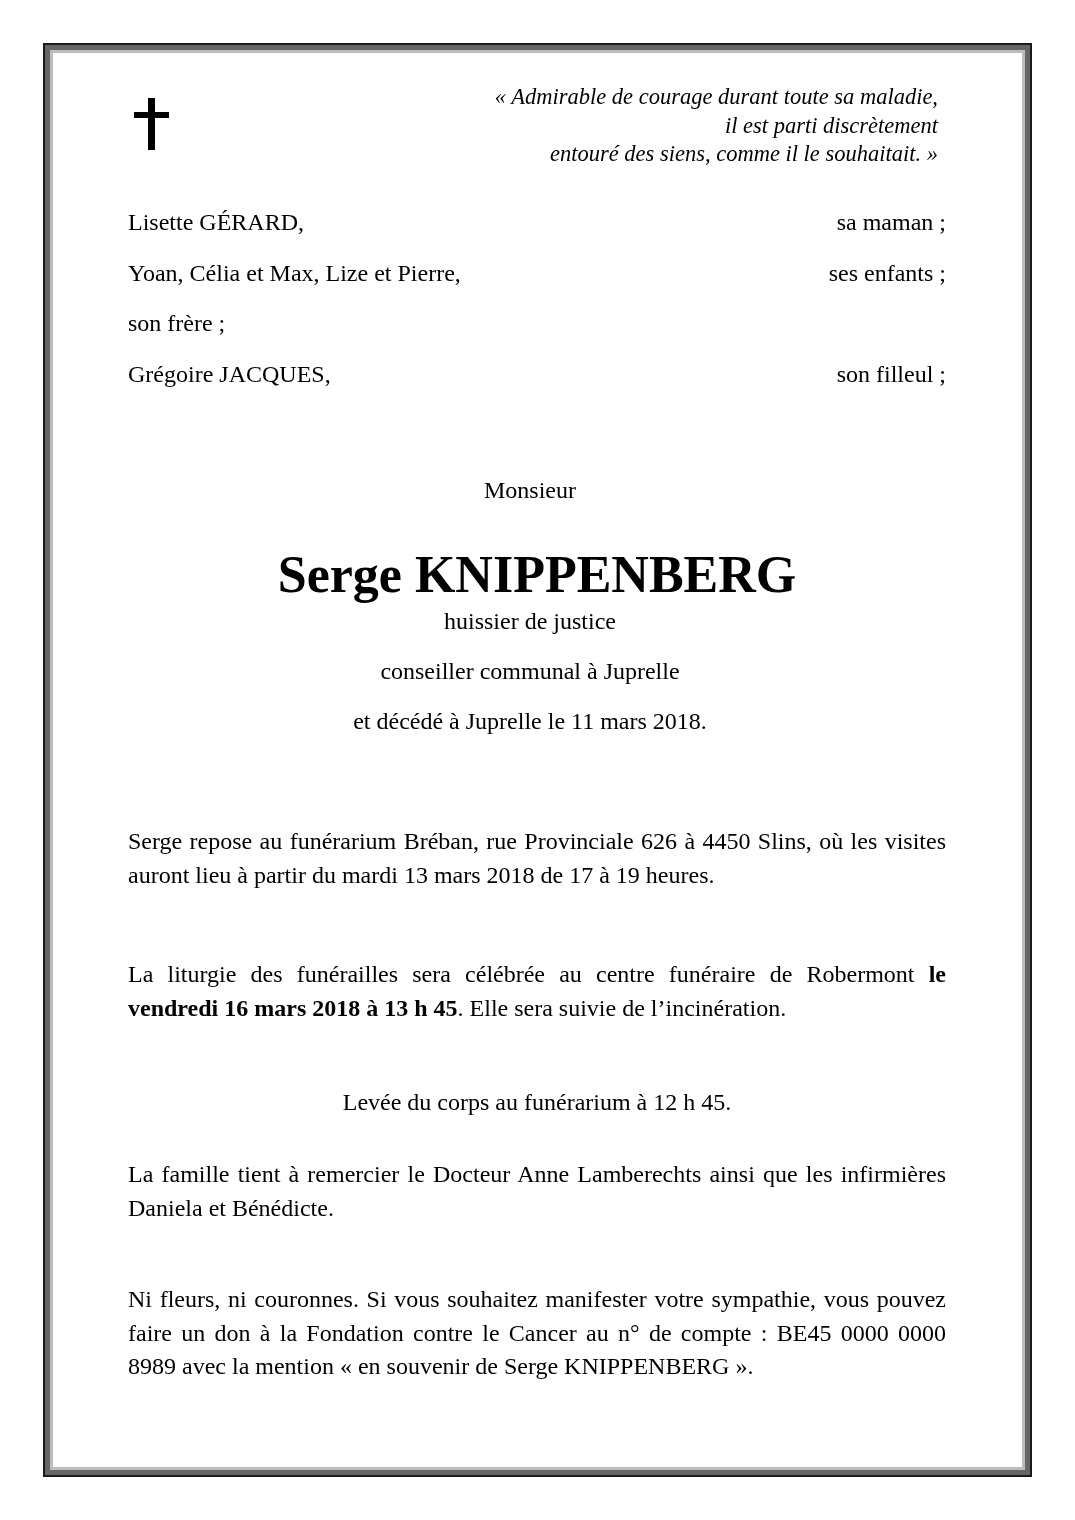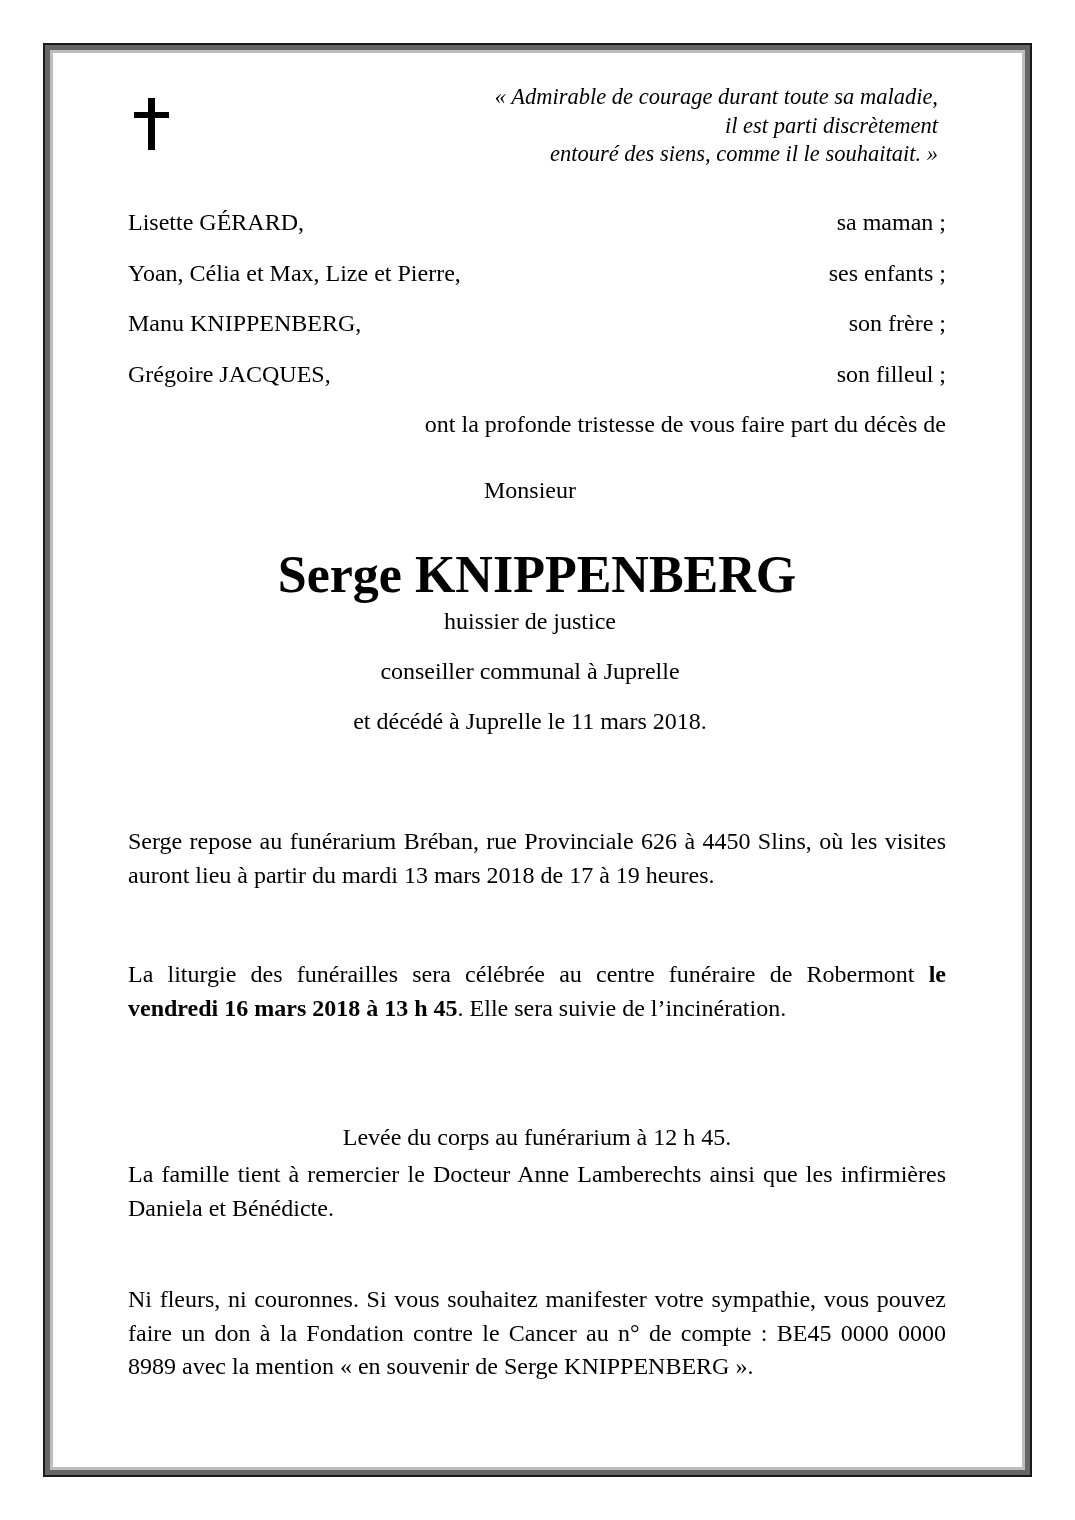--- a/index.html
+++ b/index.html
@@ -67,21 +67,20 @@
 
   .content {
     position: absolute;
     left: 128px;
     width: 818px;
     font-size: 24px;
   }
 
   .kin {
     top: 205px;
-    text-align: right;
   }
   .kin-row {
     display: flex;
     justify-content: space-between;
     height: 50.5px;
     line-height: 34px;
   }
   .announce {
     line-height: 34px;
     height: 50px;
@@ -121,21 +120,21 @@
     left: 128px;
     width: 818px;
     font-size: 24px;
     line-height: 33.5px;
     text-align: justify;
     text-align-last: left;
   }
   .p-visit { top: 825px; }
   .p-liturgy { top: 958px; }
   .p-levee {
-    top: 1121px;
+    top: 1086px;
     text-align: right;
     text-align-last: center;
   }
   .p-thanks { top: 1158px; }
   .p-flowers { top: 1259px; margin-top: 24px; }
 </style>
 </head>
 <body>
 
 <div class="frame">
@@ -158,28 +157,26 @@
 <div class="content kin">
   <div class="kin-row">
     <span>Lisette GÉRARD,</span>
     <span>sa maman ;</span>
   </div>
   <div class="kin-row">
     <span>Yoan, Célia et Max, Lize et Pierre,</span>
     <span>ses enfants ;</span>
   </div>
   <div class="kin-row">
-    <span>Manu KNIPPENBERG,</span>
     <span>son frère ;</span>
   </div>
   <div class="kin-row">
     <span>Grégoire JACQUES,</span>
     <span>son filleul ;</span>
   </div>
-  <div class="announce">ont la profonde tristesse de vous faire part du décès de</div>
 </div>
 
 <div class="center-block monsieur">Monsieur</div>
 <div class="center-block deceased-name">Serge KNIPPENBERG</div>
 
 <div class="center-block details">
   <div>huissier de justice</div>
   <div>conseiller communal à Juprelle</div>
   <div>et décédé à Juprelle le 11 mars 2018.</div>
 </div>

